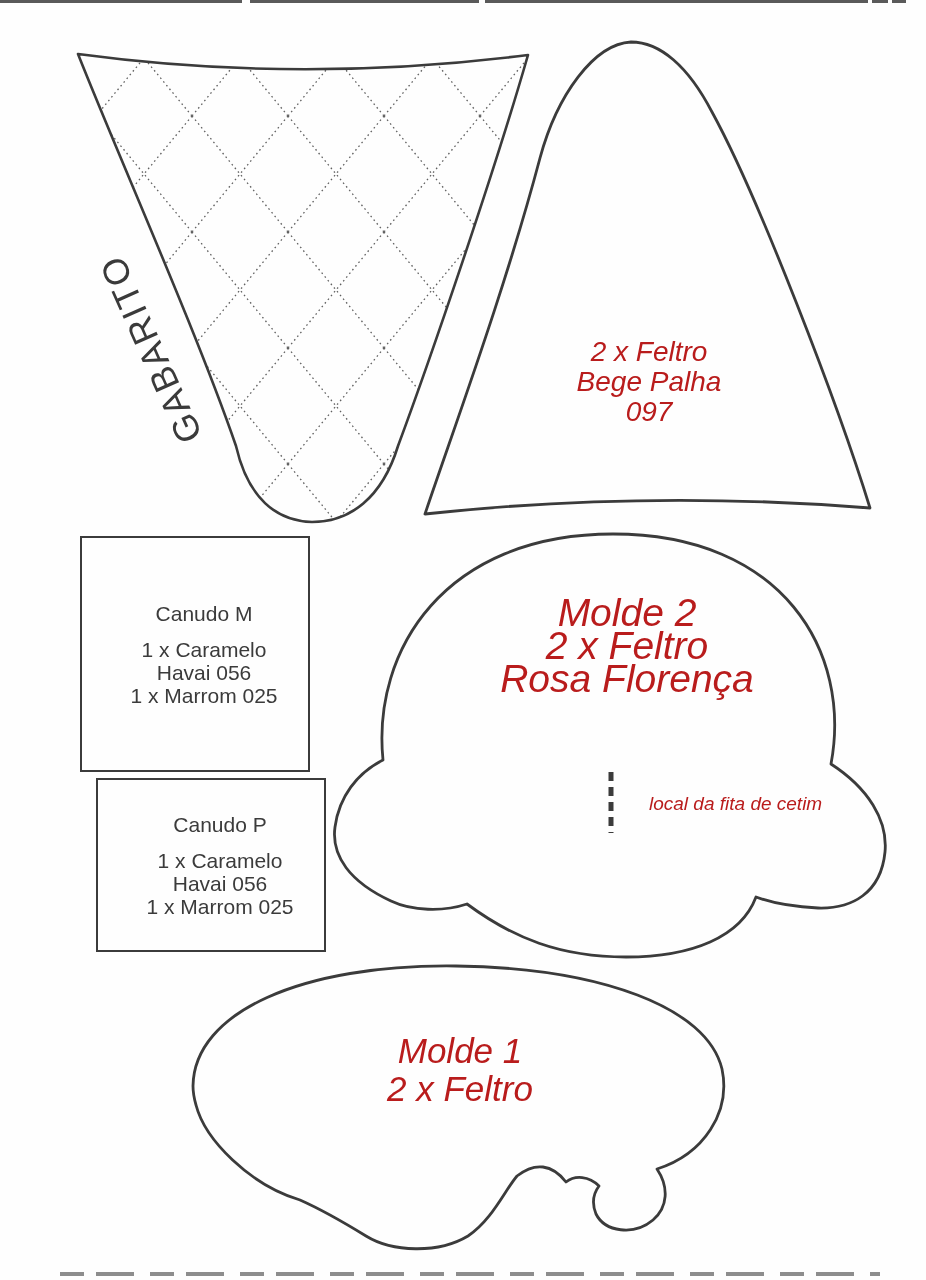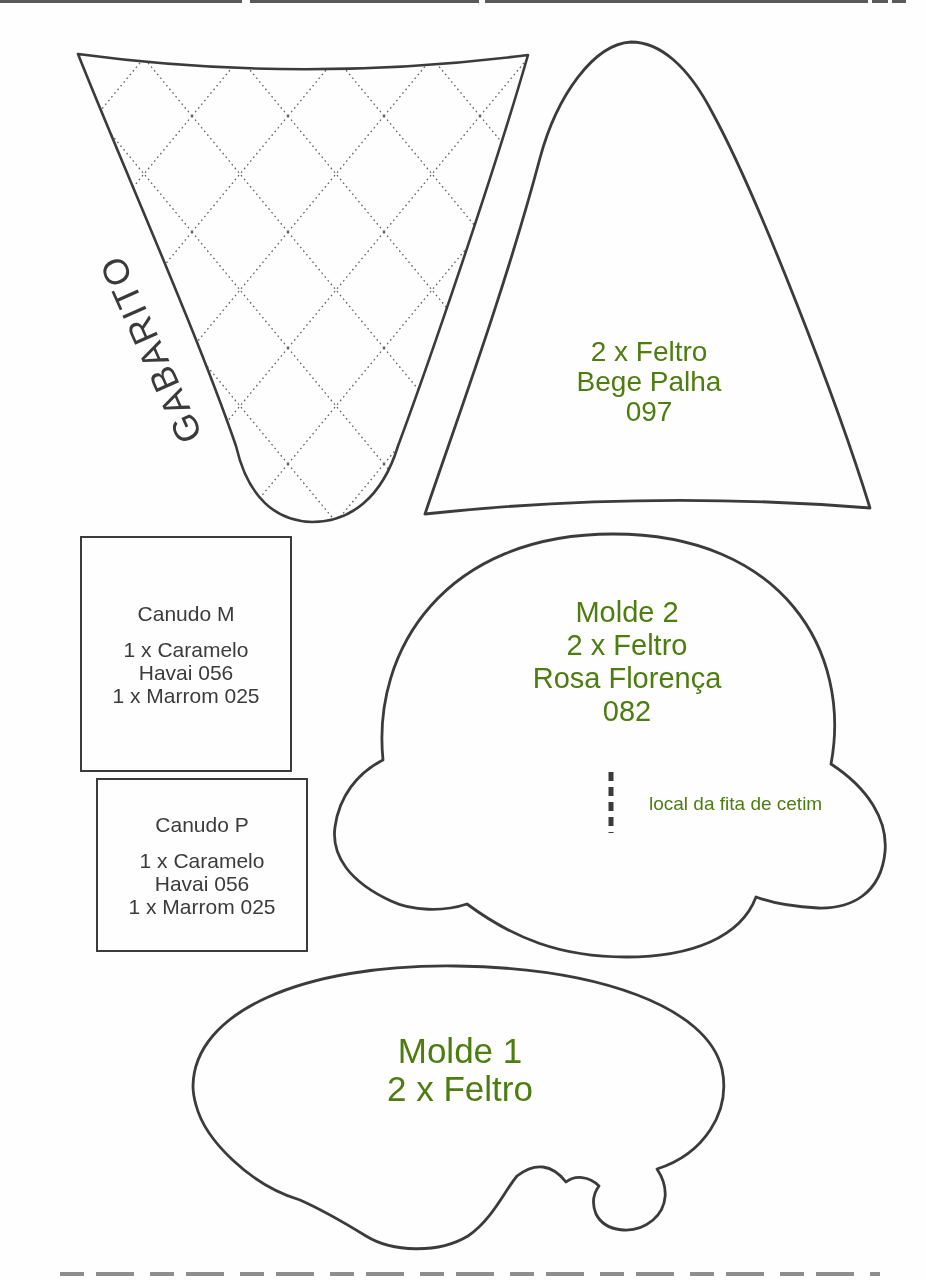--- a/index.html
+++ b/index.html
@@ -11,37 +11,37 @@
   }
   .abs{position:absolute;}
   svg{position:absolute;left:0;top:0;}
   .bar-top{position:absolute;top:0;height:3px;background:#5a5a5a;}
   .bar-bottom{
     position:absolute;left:60px;top:1272px;width:820px;height:4px;
     background:repeating-linear-gradient(90deg,#8d8d8d 0 24px,transparent 24px 36px,#8d8d8d 36px 74px,transparent 74px 90px);
   }
   .label{
     position:absolute;text-align:center;line-height:1.15;
-    color:#4d7c0f;white-space:nowrap;
+    color:#b91c1c;white-space:nowrap;font-style:italic;
   }
   .label div{white-space:nowrap;}
   .bell-label{left:499px;top:337px;width:300px;font-size:28px;line-height:30px;}
-  .scoop2-label{left:477px;top:596px;width:300px;font-size:29px;line-height:33px;}
+  .scoop2-label{left:477px;top:596px;width:300px;font-size:39px;line-height:33px;}
   .scoop1-label{left:310px;top:1032px;width:300px;font-size:35px;line-height:38px;}
   .ribbon-note{left:626px;top:793px;font-size:19px;text-align:left;margin-left:23px;}
   .gabarito{
     left:192px;top:420px;font-size:36px;letter-spacing:2px;
     transform:rotate(-114deg);transform-origin:0 50%;
     color:#3a3a3a;
   }
   .canudo-box{
     position:absolute;left:80px;width:208px;
     border:2.4px solid #3b3b3b;background:#fefefe;
     display:flex;flex-direction:column;justify-content:center;align-items:center;
-    font-size:21px;line-height:23px;text-align:center;
+    font-size:21px;line-height:23px;text-align:center;padding-left:18px;
   }
   .canudo-m{top:536px;height:232px;}
   .canudo-p{top:778px;height:170px;margin-left:16px;}
   .canudo-box .title{margin-bottom:13px;}
 </style>
 </head>
 <body>
 
 <div class="bar-top" style="left:0;width:242px;"></div>
 <div class="bar-top" style="left:250px;width:229px;"></div>
@@ -121,21 +121,20 @@
   <div class="title">Canudo P</div>
   <div>1 x Caramelo</div>
   <div>Havai 056</div>
   <div>1 x Marrom 025</div>
 </div>
 
 <div class="label scoop2-label">
   <div>Molde 2</div>
   <div>2 x Feltro</div>
   <div>Rosa Florença</div>
-  <div>082</div>
 </div>
 
 <div class="label ribbon-note">local da fita de cetim</div>
 
 <div class="label scoop1-label">
   <div>Molde 1</div>
   <div>2 x Feltro</div>
 </div>
 
 </body></html>

